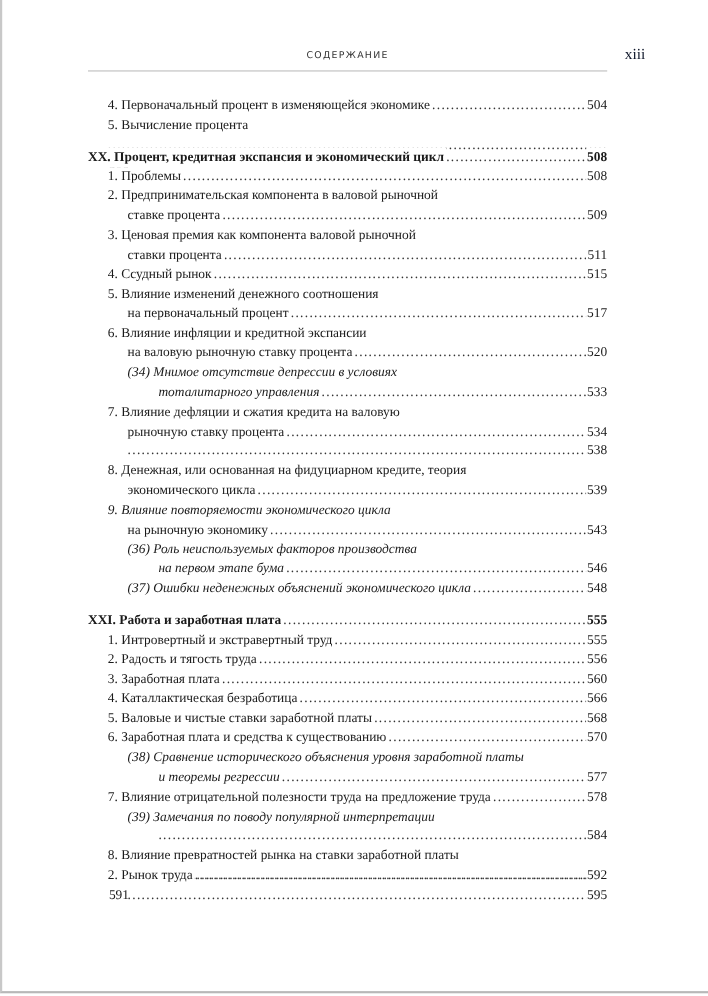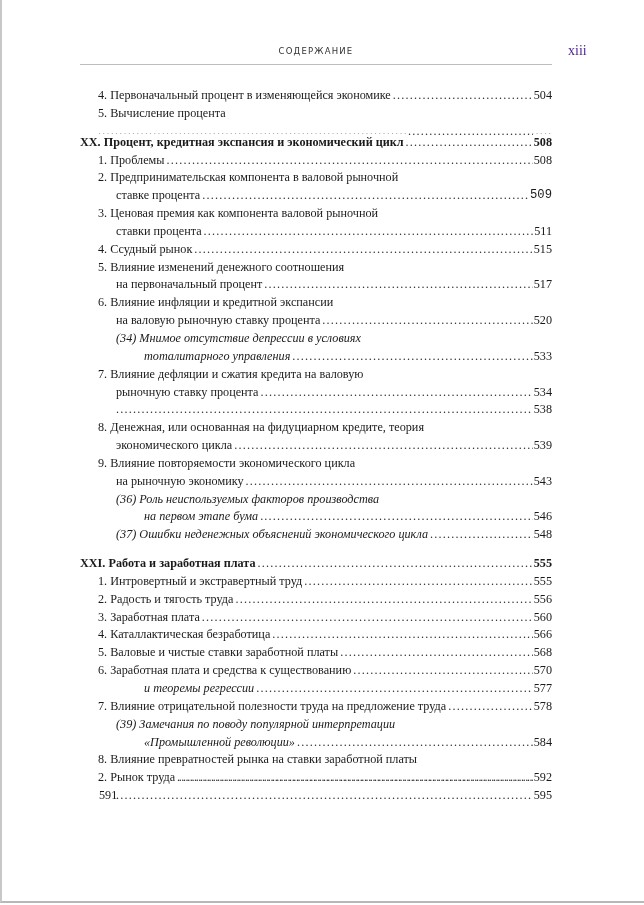--- a/index.html
+++ b/index.html
@@ -3,21 +3,21 @@
 <meta charset="utf-8">
 <style>
   html, body { margin:0; padding:0; }
   body { width:644px; height:905px; background:#ffffff; position:relative; overflow:hidden;
          font-family:"DejaVu Serif", "Liberation Serif", serif; color:#1a1a1a; }
   .page { position:absolute; left:0; top:0; width:644px; height:903px; background:#fff;
           border-left:2px solid #c8c8c8; border-bottom:2px solid #b8b8b8; box-sizing:border-box; }
   .running-head { position:absolute; left:78px; top:46px; width:472px; text-align:center;
                   font-family:"DejaVu Sans", "Liberation Sans", sans-serif; font-size:8.5px;
                   letter-spacing:1.2px; color:#333; }
-  .folio { position:absolute; left:566px; top:43px; font-size:14px; color:#4c1d95;
+  .folio { position:absolute; left:566px; top:43px; font-size:14px; color:#0f172a;
            font-family:"Liberation Serif", serif; }
   .rule { position:absolute; left:78px; top:64px; width:472px; height:1px; background:#bdbdbd; }
   .toc { position:absolute; left:78px; top:87px; width:472px; }
   .row { position:relative; height:17.85px; line-height:17.85px; font-size:12.2px;
          font-family:"Liberation Serif", serif; white-space:nowrap; }
   .row.gap { margin-top:11px; }
   .row .label { background:#fff; z-index:1; padding-right:2px; }
   .row .dots { flex:1; overflow:hidden; z-index:1; color:#333; letter-spacing:1.2px; }
   .row .pg { background:#fff; z-index:1; padding-left:1px; }
   .lvl0 { padding-left:0; }
@@ -66,21 +66,21 @@
       </div>
       <div class="row lvl1">
         <div style="display: flex; width: 100%;">
           <span class="label">2. Предпринимательская компонента в валовой рыночной</span>
         </div>
       </div>
       <div class="row lvl1c">
         <div style="display: flex; width: 100%;">
           <span class="label">ставке процента</span>
           <span class="dots" style="font-style: normal; font-weight: normal;">........................................................................................................................................................................................................</span>
-          <span class="pg" style="font-style: normal; font-family: Liberation Mono, monospace;">509</span>
+          <span class="pg" style="font-style: normal;">509</span>
         </div>
       </div>
       <div class="row lvl1">
         <div style="display: flex; width: 100%;">
           <span class="label">3. Ценовая премия как компонента валовой рыночной</span>
         </div>
       </div>
       <div class="row lvl1c">
         <div style="display: flex; width: 100%;">
           <span class="label">ставки процента</span>
@@ -155,21 +155,21 @@
         </div>
       </div>
       <div class="row lvl1c">
         <div style="display: flex; width: 100%;">
           <span class="label">экономического цикла</span>
           <span class="dots" style="font-style: normal; font-weight: normal;">........................................................................................................................................................................................................</span>
           <span class="pg" style="font-style: normal;">539</span>
         </div>
       </div>
       <div class="row lvl1">
-        <div style="display: flex; width: 100%;">
+        <div style="display: flex; width: 100%; font-style: italic;">
           <span class="label">9. Влияние повторяемости экономического цикла</span>
         </div>
       </div>
       <div class="row lvl1c">
         <div style="display: flex; width: 100%;">
           <span class="label">на рыночную экономику</span>
           <span class="dots" style="font-style: normal; font-weight: normal;">........................................................................................................................................................................................................</span>
           <span class="pg" style="font-style: normal;">543</span>
         </div>
       </div>
@@ -234,20 +234,25 @@
           <span class="pg" style="font-style: normal;">568</span>
         </div>
       </div>
       <div class="row lvl1">
         <div style="display: flex; width: 100%;">
           <span class="label">6. Заработная плата и средства к существованию</span>
           <span class="dots" style="font-style: normal; font-weight: normal;">........................................................................................................................................................................................................</span>
           <span class="pg" style="font-style: normal;">570</span>
         </div>
       </div>
+      <div class="row lvl2 ital">
+        <div style="display: flex; width: 100%;">
+          <span class="label">(38) Сравнение исторического объяснения уровня заработной платы</span>
+        </div>
+      </div>
       <div class="row lvl2c ital">
         <div style="display: flex; width: 100%;">
           <span class="label">и теоремы регрессии</span>
           <span class="dots" style="font-style: normal; font-weight: normal;">........................................................................................................................................................................................................</span>
           <span class="pg" style="font-style: normal;">577</span>
         </div>
       </div>
       <div class="row lvl1">
         <div style="display: flex; width: 100%;">
           <span class="label">7. Влияние отрицательной полезности труда на предложение труда</span>
@@ -255,21 +260,20 @@
           <span class="pg" style="font-style: normal;">578</span>
         </div>
       </div>
       <div class="row lvl2 ital">
         <div style="display: flex; width: 100%;">
           <span class="label">(39) Замечания по поводу популярной интерпретации</span>
         </div>
       </div>
       <div class="row lvl2c ital">
         <div style="display: flex; width: 100%;">
-          <span class="label">«Промышленной революции»</span>
           <span class="dots" style="font-style: normal; font-weight: normal;">........................................................................................................................................................................................................</span>
           <span class="pg" style="font-style: normal;">584</span>
         </div>
       </div>
       <div class="row lvl1">
         <div style="display: flex; width: 100%; flex-direction: column;">
           <span class="label">8. Влияние превратностей рынка на ставки заработной платы</span>
           <span class="dots" style="font-style: normal; font-weight: normal;">........................................................................................................................................................................................................</span>
           <span class="pg" style="font-style: normal;">591</span>
         </div>

